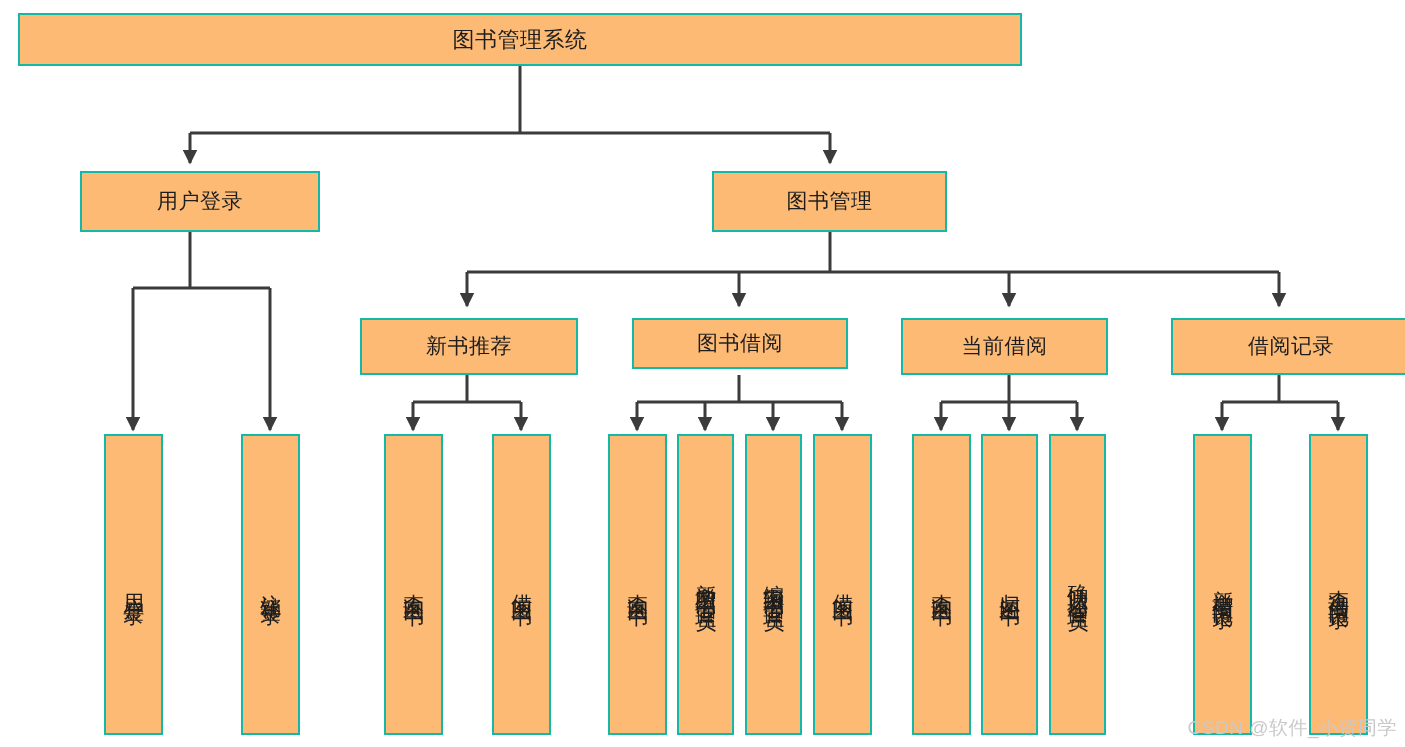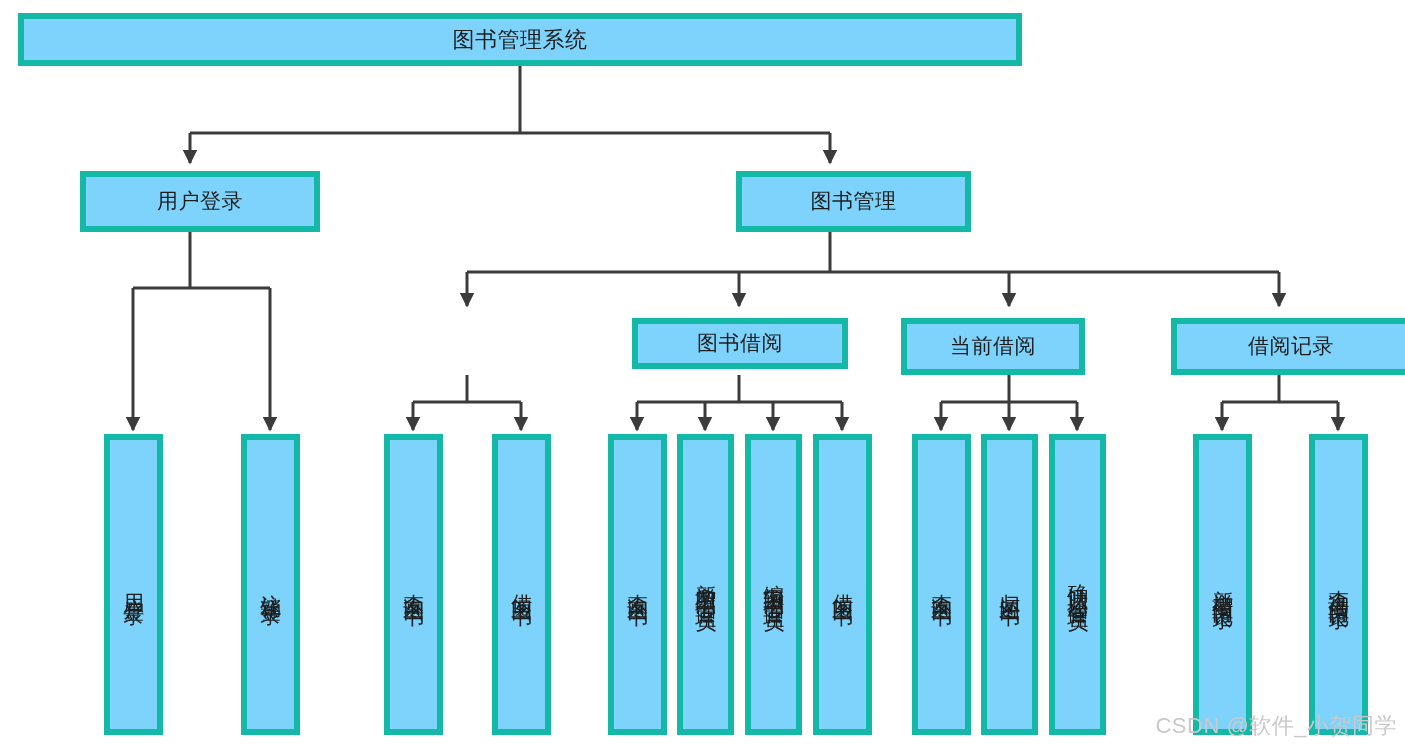--- a/index.html
+++ b/index.html
@@ -18,22 +18,22 @@
   svg.connectors{
     position:absolute;
     left:0; top:0;
     width:1405px;
     height:747px;
     pointer-events:none;
   }
   .node{
     position:absolute;
     box-sizing:border-box;
-    background:#7dd3fc;
-    border:6px solid #14b8a6;
+    background:#fdba74;
+    border:2px solid #14b8a6;
     display:flex;
     align-items:center;
     justify-content:center;
     color:#1d1d1d;
     line-height:1.18;
   }
   .node.h{           
     font-size:21px;
     letter-spacing:0.5px;
   }
@@ -55,21 +55,21 @@
     text-orientation:upright;
     display:block;
     white-space:normal;
     line-height:1.25;
     max-height:100%;
   }
   .watermark{
     position:absolute;
     right:8px;
     bottom:6px;
-    font-size:22px;
+    font-size:19px;
     color:#c9c9c9;
     white-space:nowrap;
     letter-spacing:0.5px;
   }
 </style>
 </head>
 <body>
 
 <div id="diagram">
 
@@ -123,28 +123,31 @@
     </g>
   </svg>
 
   <div class="node h root" style="left:18px;top:13px;width:1004px;height:53px;">
     <span>图书管理系统</span>
   </div>
 
   <div class="node h" style="left:80px;top:171px;width:240px;height:61px;">
     <span>用户登录</span>
   </div>
-  <div class="node h" style="left:712px;top:171px;width:235px;height:61px;margin-left:24px;">
+  <div class="node h" style="left:712px;top:171px;width:235px;height:61px;">
     <span>图书管理</span>
   </div>
 
+  <div class="node h" style="left:360px;top:318px;width:218px;height:57px;">
+    <span>新书推荐</span>
+  </div>
   <div class="node h" style="left:632px;top:318px;width:216px;height:51px;">
     <span>图书借阅</span>
   </div>
-  <div class="node h" style="left:901px;top:318px;width:184px;height:57px;">
+  <div class="node h" style="left:901px;top:318px;width:207px;height:57px;">
     <span>当前借阅</span>
   </div>
   <div class="node h" style="left:1171px;top:318px;width:240px;height:57px;">
     <span>借阅记录</span>
   </div>
 
   <div class="node v" style="left:104px;top:434px;width:59px;height:301px;">
     <span>用户登录</span>
   </div>
   <div class="node v" style="left:241px;top:434px;width:59px;height:301px;">

